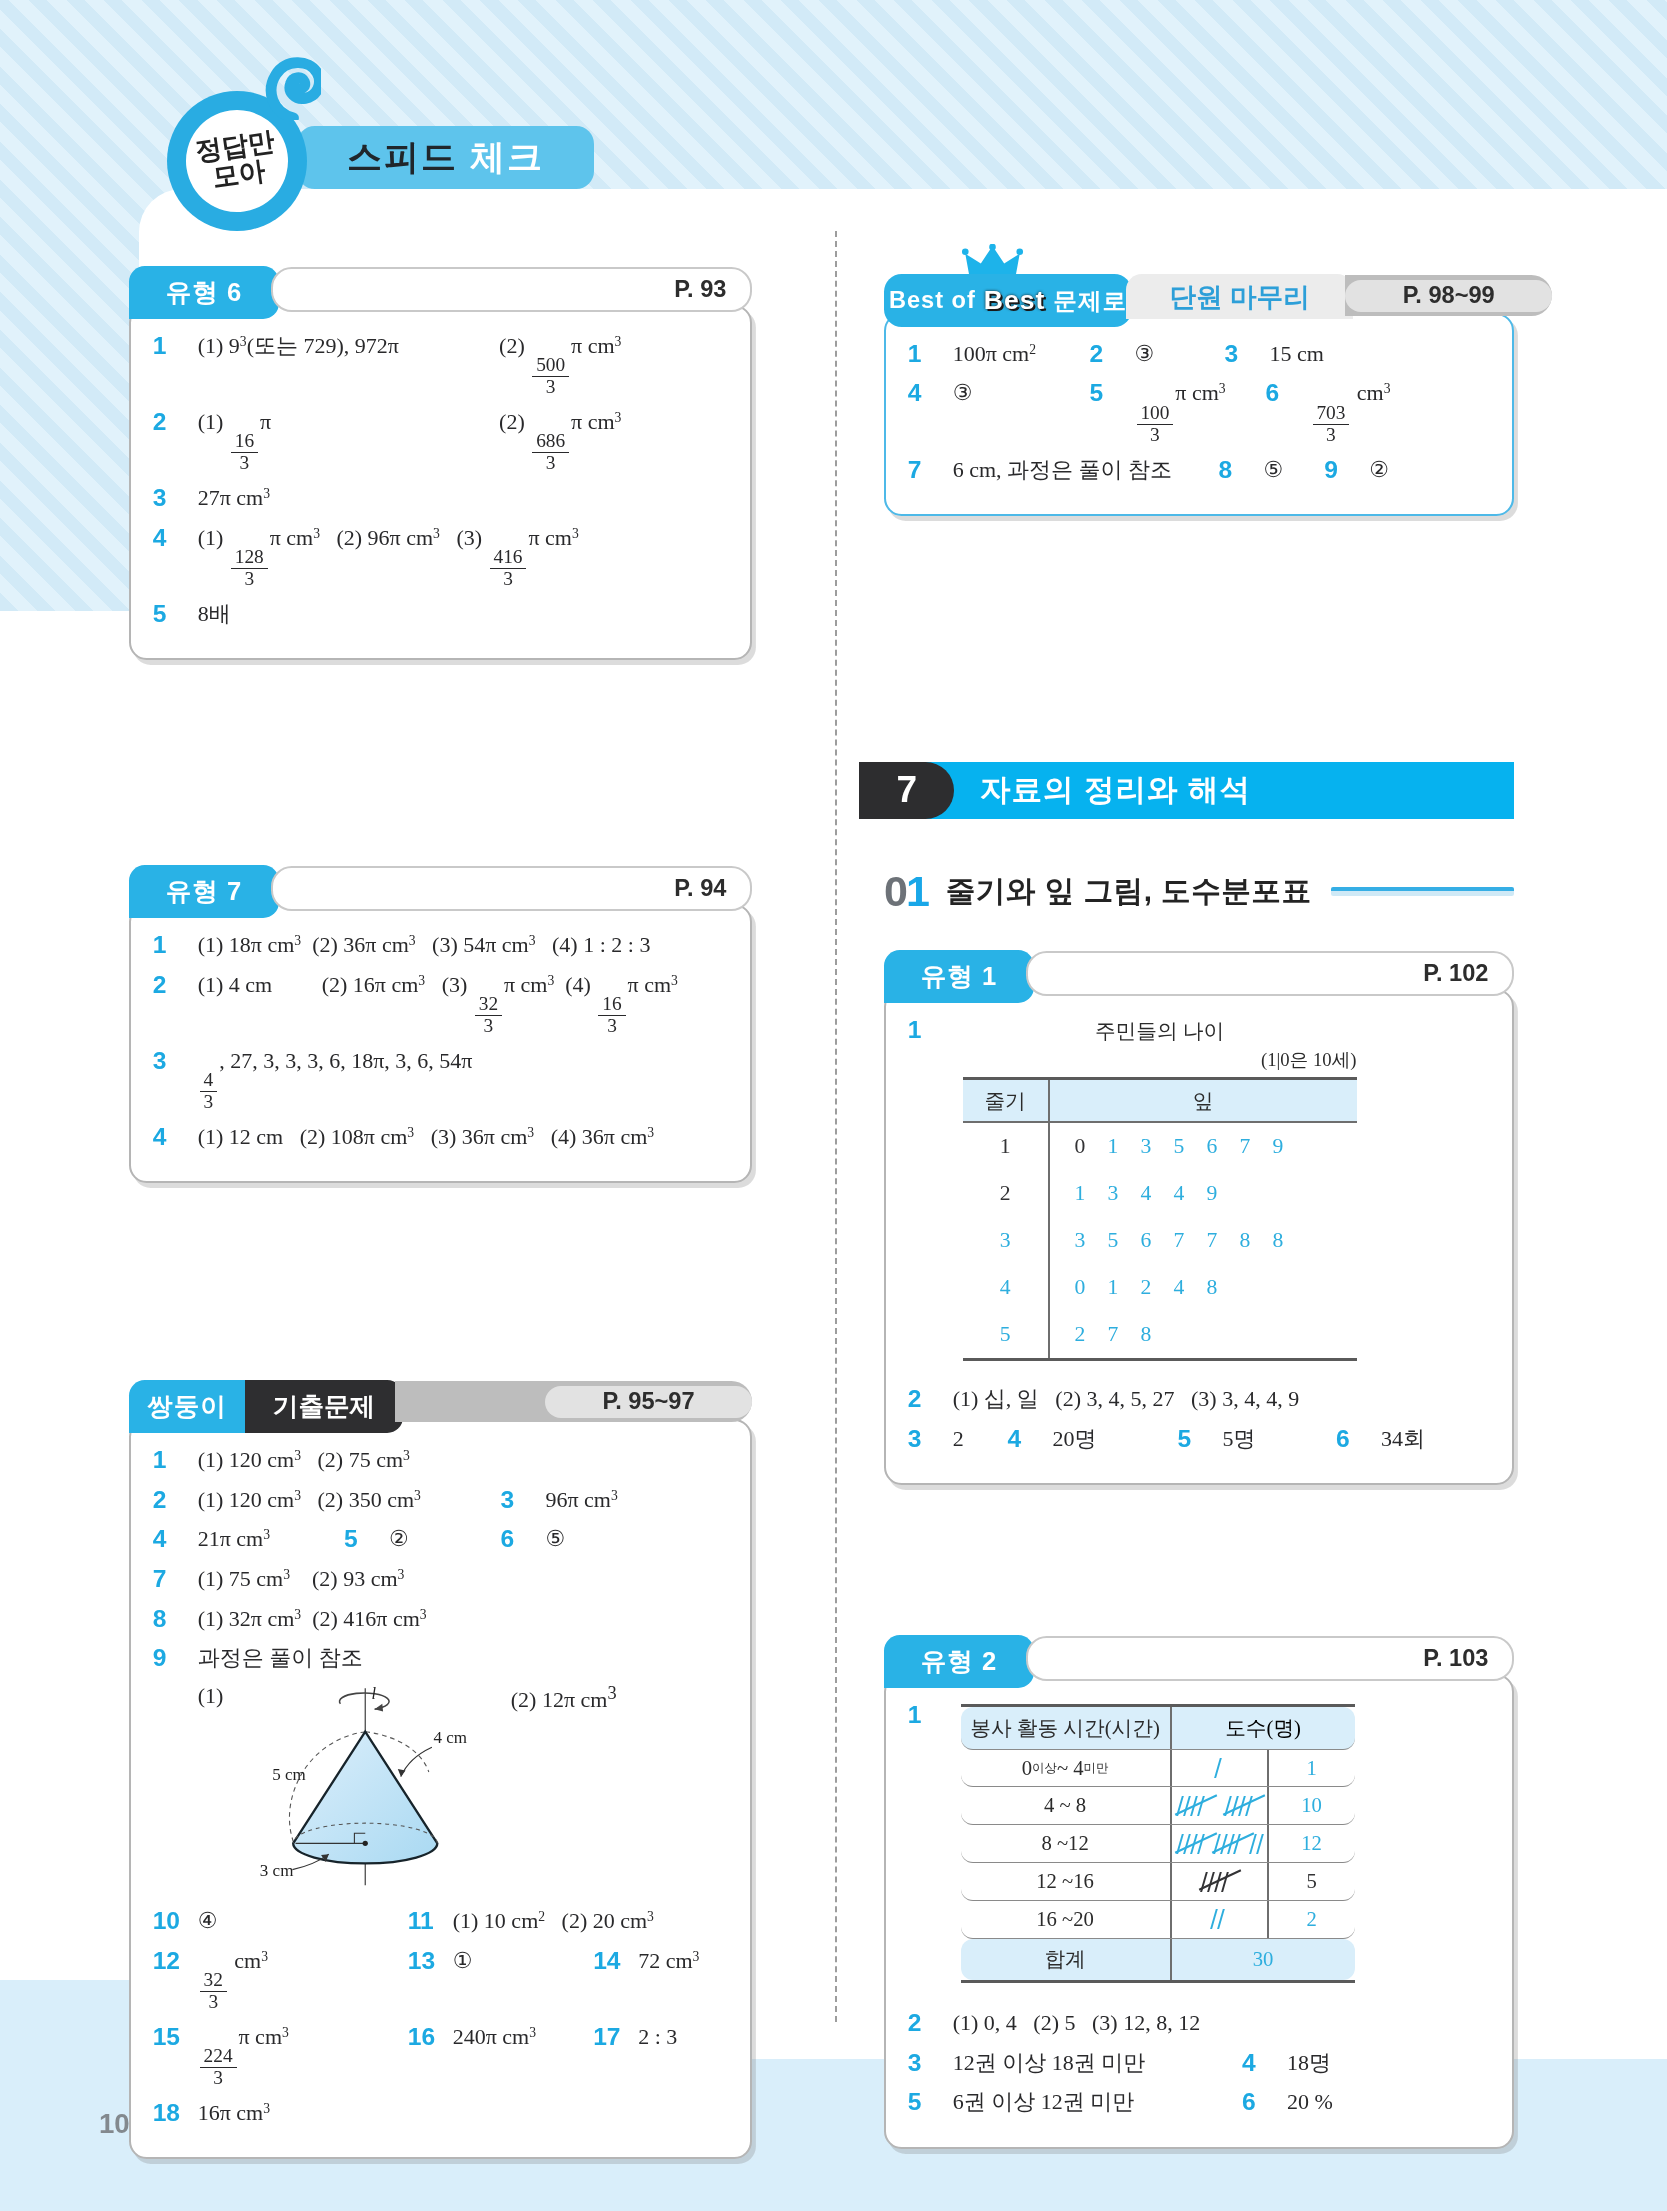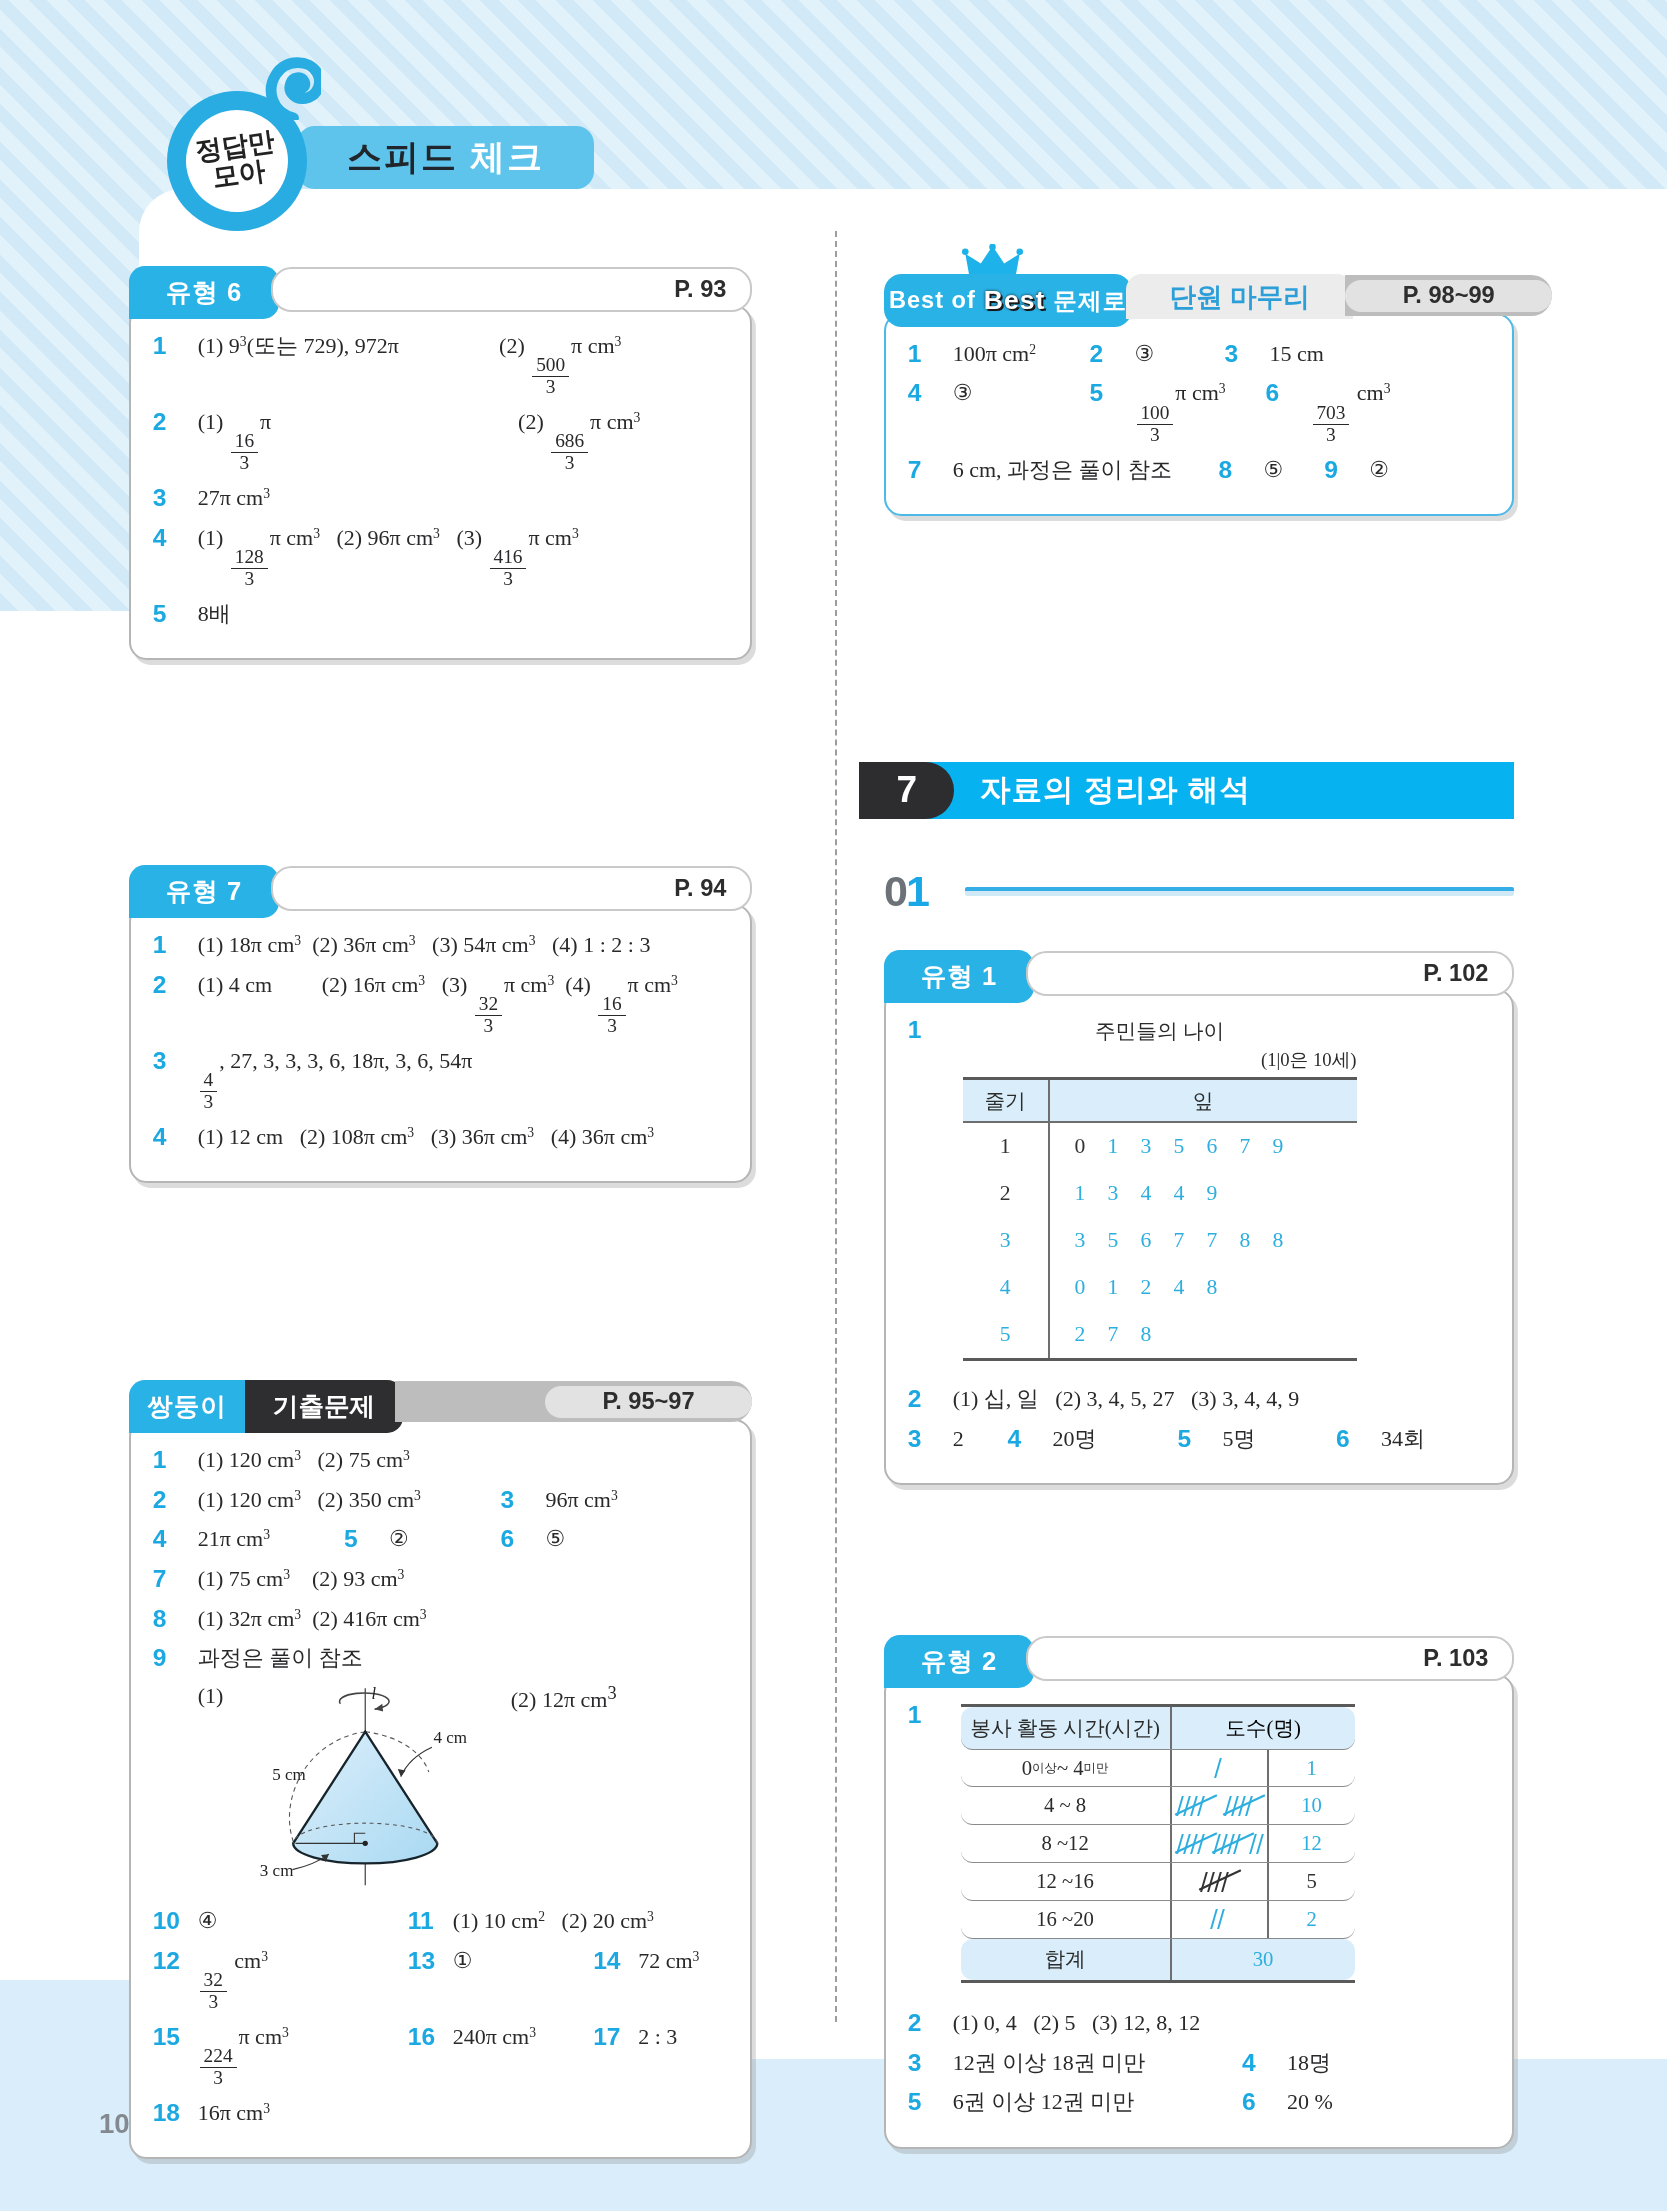--- a/index.html
+++ b/index.html
@@ -169,21 +169,21 @@
           <div class="item" style="flex: 1 1 auto;">
             <span class="inum"></span>
             <span class="ans">(2) <span class="fr"><span class="fn">500</span><span class="fd">3</span></span>π cm<sup>3</sup></span>
           </div>
         </div>
         <div class="row">
           <div class="item" style="flex: 0 0 52%;">
             <span class="inum">2</span>
             <span class="ans">(1) <span class="fr"><span class="fn">16</span><span class="fd">3</span></span>π</span>
           </div>
-          <div class="item" style="flex: 1 1 auto; gap: 19px;">
+          <div class="item" style="flex: 1 1 auto;">
             <span class="inum"></span>
             <span class="ans">(2) <span class="fr"><span class="fn">686</span><span class="fd">3</span></span>π cm<sup>3</sup></span>
           </div>
         </div>
         <div class="row">
           <div class="item" style="flex: 1 1 auto;">
             <span class="inum">3</span>
             <span class="ans">27π cm<sup>3</sup></span>
           </div>
         </div>
@@ -465,20 +465,21 @@
   <div class="sec" style="margin-top:246px;">
     <div class="sec-bar">
       <span>자료의 정리와 해석</span>
     </div>
     <div class="sec-num">7</div>
   </div>
 
   <div class="sub">
     <span class="n0">0</span>
     <span class="n1">1</span>
+    <span class="st">줄기와 잎 그림, 도수분포표</span>
     <span class="rule"></span>
   </div>
 
   <div style="margin-top:35px;">
     <div class="phead">
       <div class="badge">유형 1</div>
       <div class="ptab">
         <span>P. 102</span>
       </div>
     </div>

